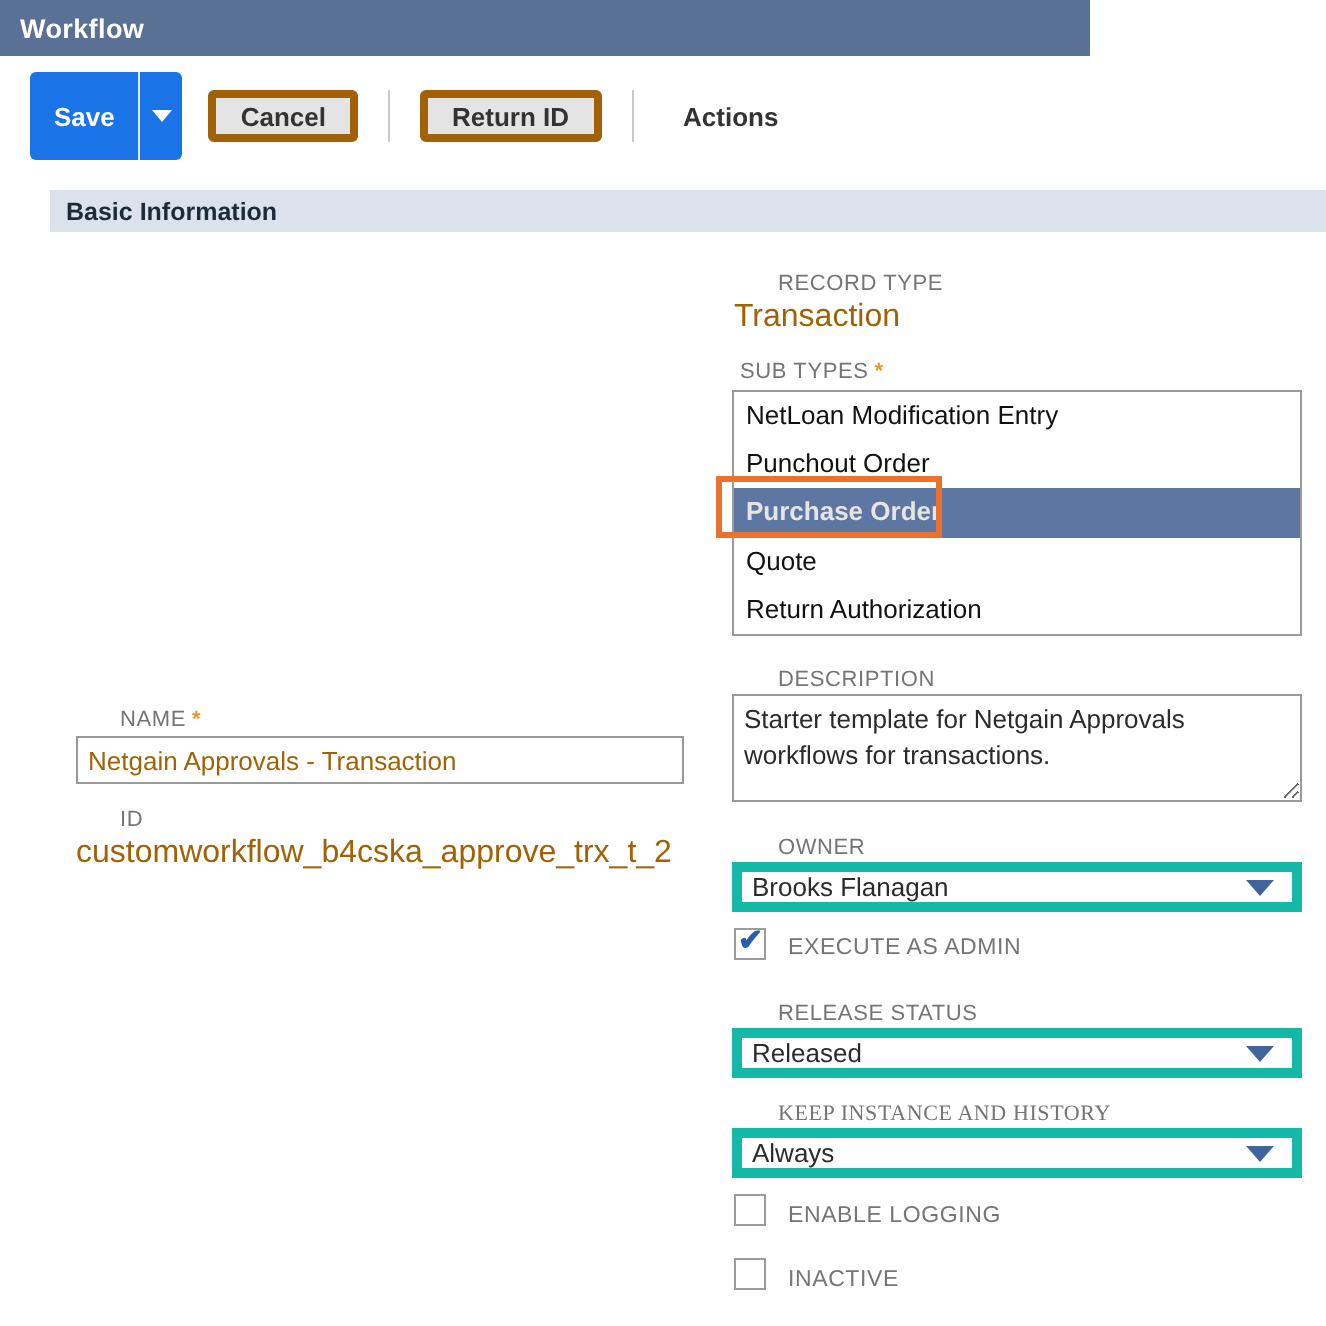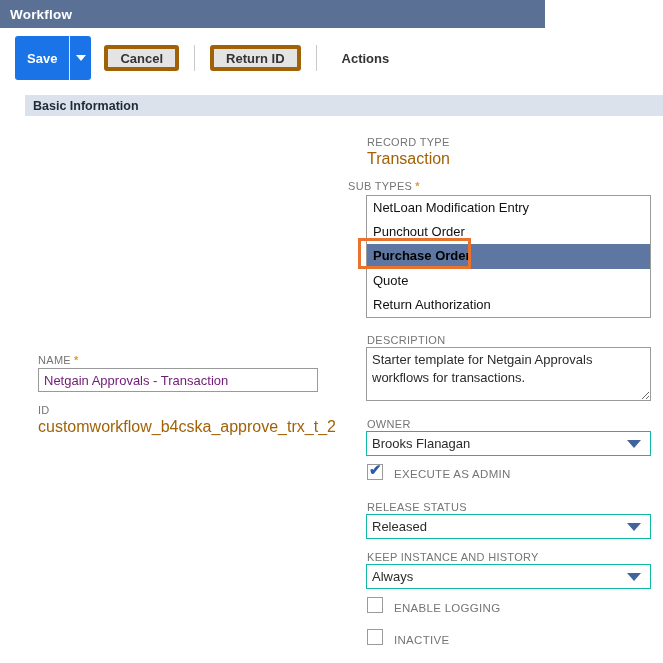--- a/index.html
+++ b/index.html
@@ -20,38 +20,38 @@
   .btn-gray { height: 26px; background: #e4e4e4; border: 4px solid #a16207; border-radius: 3px; color: #333; font-weight: bold; font-size: 13px; padding: 0 12px; display: flex; align-items: center; cursor: pointer; }
   .btn-cancel { margin-left: 13px; }
   .tb-divider { width: 1px; height: 26px; background: #c9c9c9; margin: 0 15px; }
   .actions-label { font-weight: bold; font-size: 13px; color: #333; margin-left: 10px; cursor: pointer; }
 
   
   .section-header { position: absolute; left: 25px; top: 95px; width: 638px; height: 21px; background: #dbe2eb; display: flex; align-items: center; }
   .section-header .sh-title { font-weight: bold; font-size: 12.5px; color: #1d2b38; padding-left: 8px; text-align: right; }
 
   
-  .fld-label { position: absolute; font-size: 11px; color: #757575; letter-spacing: 0.3px; white-space: nowrap; }
+  .fld-label { position: absolute; font-size: 11px; color: #757575; letter-spacing: 0.3px; white-space: nowrap; margin-left: 22px; }
   .req-star { color: #e8972b; font-weight: bold; font-size: 11px; margin-left: 3px; }
   .fld-value { position: absolute; font-size: 16px; color: #a16207; white-space: nowrap; }
 
   
-  .name-input { position: absolute; left: 38px; top: 368px; width: 280px; height: 24px; border: 1px solid #9a9a9a; font-family: "Liberation Sans", sans-serif; font-size: 13px; color: #701a75; padding: 0 5px; background: #fff; }
+  .name-input { position: absolute; left: 38px; top: 368px; width: 304px; height: 24px; border: 1px solid #9a9a9a; font-family: "Liberation Sans", sans-serif; font-size: 13px; color: #a16207; padding: 0 5px; background: #fff; }
 
   
   .listbox { position: absolute; left: 366px; top: 195px; width: 285px; height: 123px; border: 1px solid #9a9a9a; background: #fff; overflow: hidden; }
   .lb-option { height: 24.2px; line-height: 24.2px; font-size: 13px; color: #111; padding-left: 6px; cursor: pointer; white-space: nowrap; }
-  .lb-option.selected { background: #5d77a2; color: #000000; font-weight: bold; }
+  .lb-option.selected { background: #5d77a2; color: #e5e5e5; font-weight: bold; }
   .annotation-box { position: absolute; left: 358px; top: 238px; width: 113px; height: 31px; border: 3px solid #e9722e; background: transparent; z-index: 5; pointer-events: none; }
 
   
   .desc-textarea { position: absolute; left: 366px; top: 347px; width: 285px; height: 54px; border: 1px solid #9a9a9a; font-family: "Liberation Sans", sans-serif; font-size: 13px; color: #2b2b2b; padding: 3px 5px; line-height: 1.35; resize: both; overflow: auto; background: #fff; }
 
   
-  .dropdown { position: absolute; left: 366px; width: 285px; height: 25px; border: 1px solid #14b8a6; background: #fff; display: flex; align-items: center; justify-content: space-between; cursor: pointer; }
+  .dropdown { position: absolute; left: 366px; width: 285px; height: 25px; border: 5px solid #14b8a6; background: #fff; display: flex; align-items: center; justify-content: space-between; cursor: pointer; }
   .dd-value { font-size: 13px; color: #2b2b2b; padding-left: 5px; white-space: nowrap; }
   .tri-down-blue { width: 0; height: 0; border-left: 7px solid transparent; border-right: 7px solid transparent; border-top: 8px solid #40659c; margin-right: 9px; }
 
   
   .checkbox { position: absolute; left: 367px; width: 16px; height: 16px; border: 1px solid #9b9b9b; background: #fff; cursor: pointer; }
   .checkbox.checked::after { content: "\2714"; position: absolute; left: 1px; top: -4px; font-size: 15px; color: #2a5cad; font-weight: bold; }
   .cb-label { position: absolute; left: 394px; font-size: 11.5px; color: #757575; letter-spacing: 0.3px; white-space: nowrap; cursor: default; }
 </style>
 </head>
 <body>
@@ -114,21 +114,21 @@
 
   <div class="checkbox checked" style="top:464px;"></div>
   <div class="cb-label" style="top:468px;">EXECUTE AS ADMIN</div>
 
   <div class="fld-label" style="left:367px; top:501px;">RELEASE STATUS</div>
   <div class="dropdown" style="top:514px;">
     <span class="dd-value">Released</span>
     <span class="tri-down-blue"></span>
   </div>
 
-  <div class="fld-label" style="left:367px; top:551px;">KEEP INSTANCE AND HISTORY</div>
+  <div class="fld-label" style="left:367px; top:551px;font-family:Liberation Serif, serif;">KEEP INSTANCE AND HISTORY</div>
   <div class="dropdown" style="top:564px;">
     <span class="dd-value">Always</span>
     <span class="tri-down-blue"></span>
   </div>
 
   <div class="checkbox" style="top:597px;"></div>
   <div class="cb-label" style="top:602px;">ENABLE LOGGING</div>
 
   <div class="checkbox" style="top:629px;"></div>
   <div class="cb-label" style="top:634px;">INACTIVE</div>

